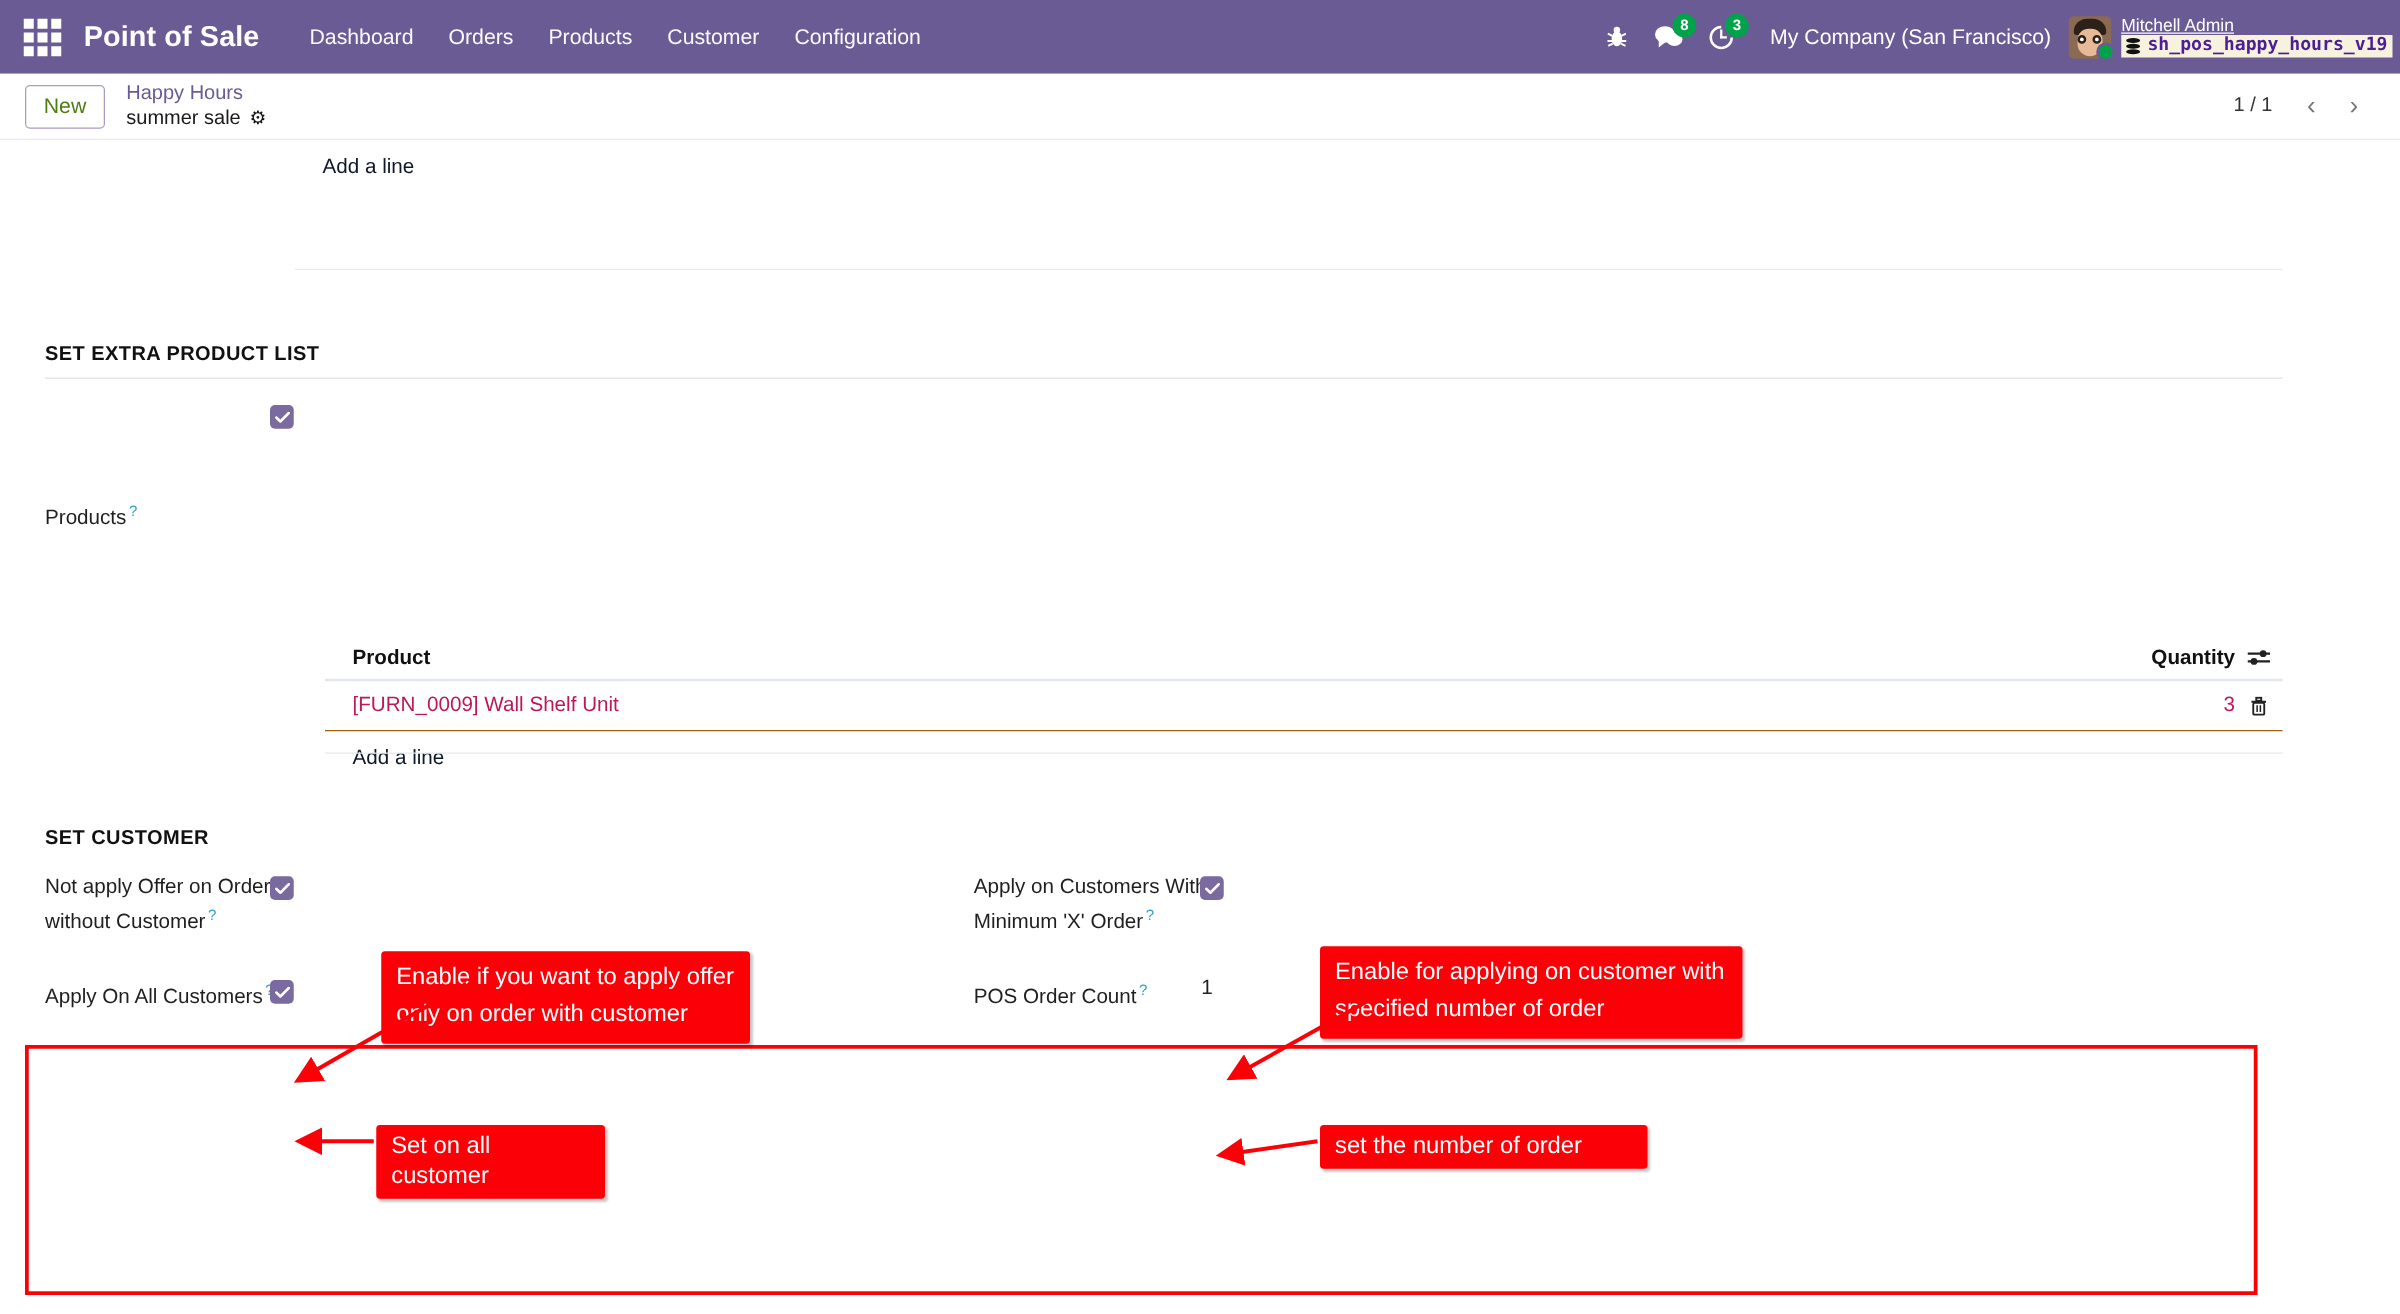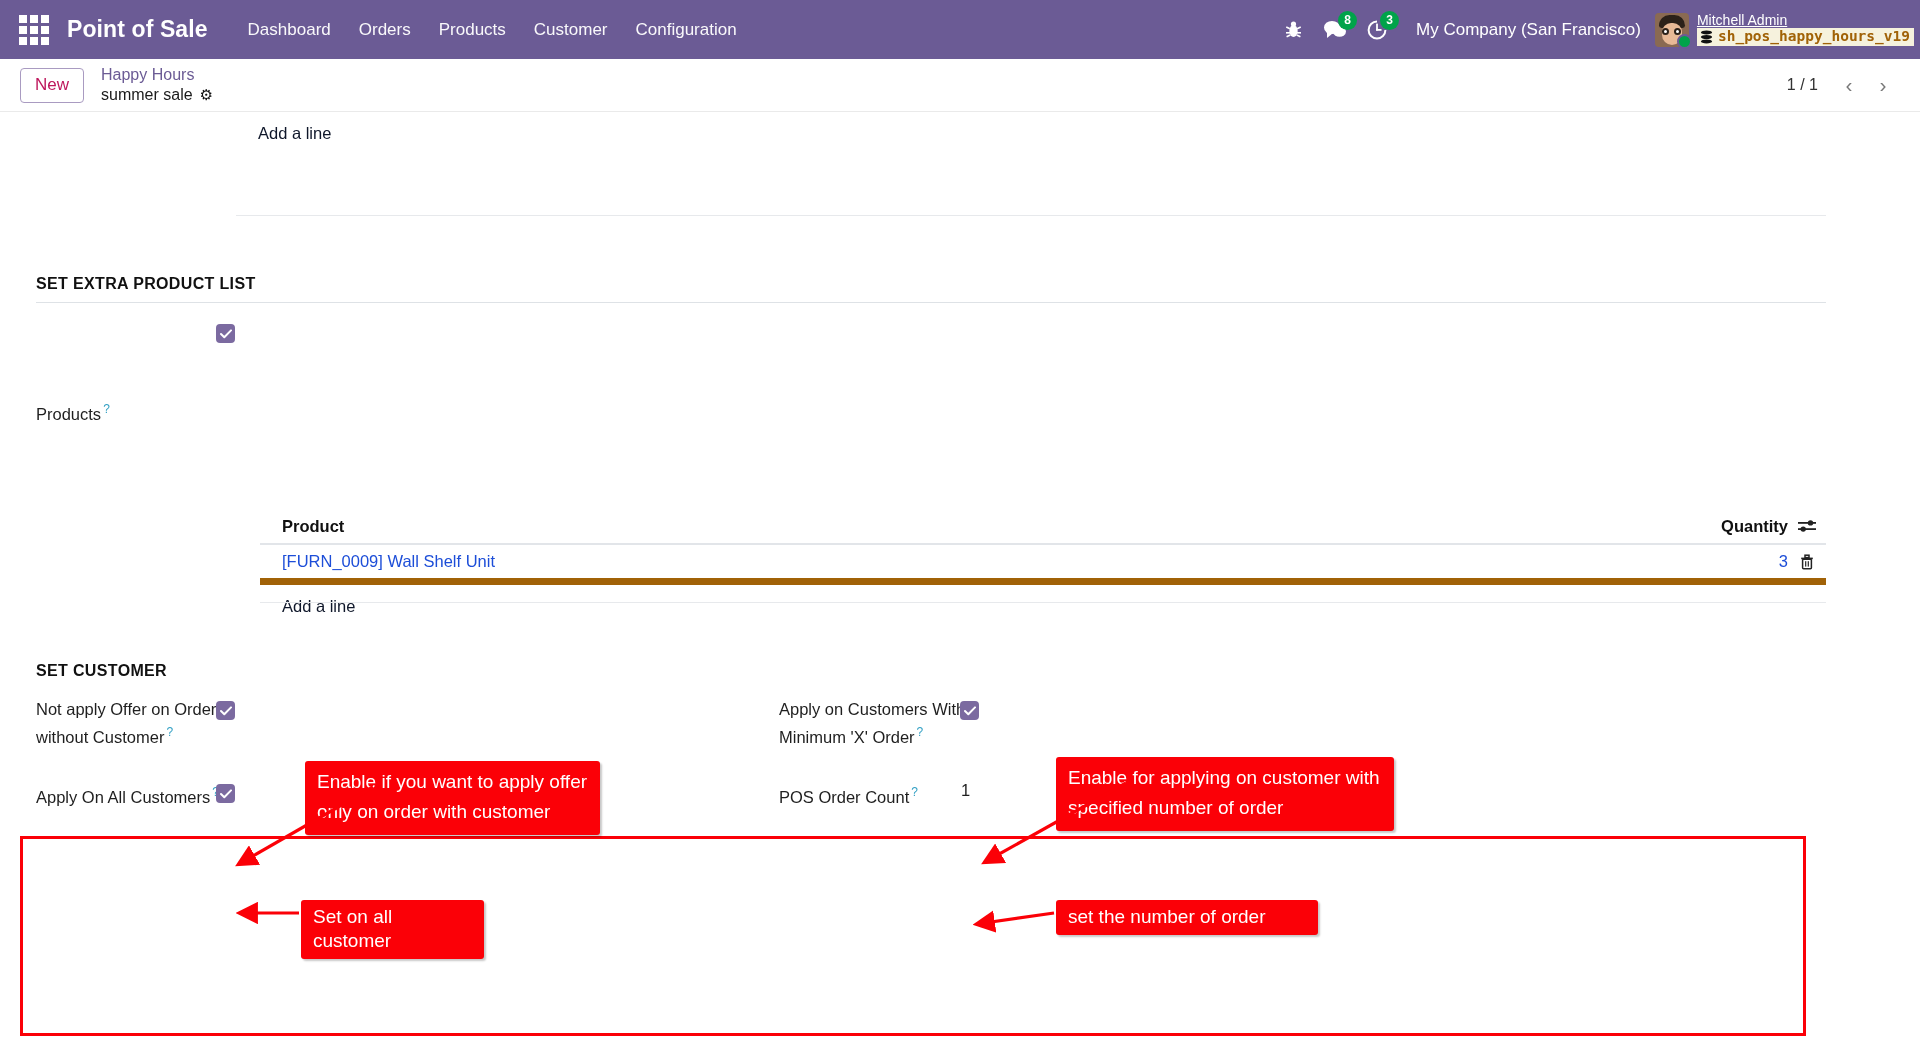--- a/index.html
+++ b/index.html
@@ -76,39 +76,39 @@
   .avatar .g1 { left: 7px; } .avatar .g2 { left: 19px; }
   .online-dot {
     position: absolute; bottom: -2px; right: -3px;
     width: 15px; height: 15px; border-radius: 50%;
     background: #00a34a; border: 2px solid #6b5b95;
   }
   .user-meta { display: flex; flex-direction: column; justify-content: center; line-height: 1.08; }
   .user-name { font-size: 14px; color: #fff; text-decoration: underline; white-space: nowrap; }
   .db-chip {
     display: inline-flex; align-items: flex-end; gap: 5px;
-    background: #f6f2dd; color: #a16207;
+    background: #f6f2dd; color: #4c1d95;
     font-family: "DejaVu Sans Mono", monospace;
     font-size: 14.5px; font-weight: bold;
     padding: 1px 4px 2px 3px; white-space: nowrap;
   }
 
   
   .control-panel {
     position: absolute; top: 59px; left: 0;
     width: 1920px; height: 53px;
     background: #ffffff;
     border-bottom: 1px solid #eaeaea;
     display: flex; align-items: center;
   }
   .btn-new {
     margin-left: 20px;
     border: 1px solid #a99bc1;
     border-radius: 4px;
-    color: #be185d; background: #fff;
+    color: #4d7c0f; background: #fff;
     font-size: 17px;
     padding: 6px 14px 7px;
     cursor: pointer;
   }
   .breadcrumb {
     margin-left: 17px;
     display: flex; flex-direction: column;
     line-height: 1.24;
   }
   .bc-parent { font-size: 16px; color: #6b5b95; cursor: pointer; white-space: nowrap; }
@@ -199,22 +199,22 @@
     height: 36px;
     border-bottom: 2px solid #e2e5e9;
     font-size: 16.5px; font-weight: bold; color: #111;
   }
   .x2m .th-product { padding-left: 22px; flex: 1; }
   .x2m .th-qty { width: 120px; text-align: right; }
   .x2m .th-opt { width: 38px; display: flex; align-items: center; justify-content: center; cursor: pointer; }
   .x2m .trow {
     display: flex; align-items: center;
     height: 40px;
-    border-bottom: 7px solid #a16207;
-    font-size: 16.5px; color: #1d4ed8;
+    border-bottom: 1px solid #a16207;
+    font-size: 16.5px; color: #be185d;
   }
   .x2m .td-product { padding-left: 22px; flex: 1; }
   .x2m .td-qty { width: 120px; text-align: right; }
   .x2m .td-del { width: 38px; display: flex; align-items: center; justify-content: center; cursor: pointer; }
 
   
   .anno-box {
     position: absolute;
     background: #fb0007;
     color: #ffffff;

